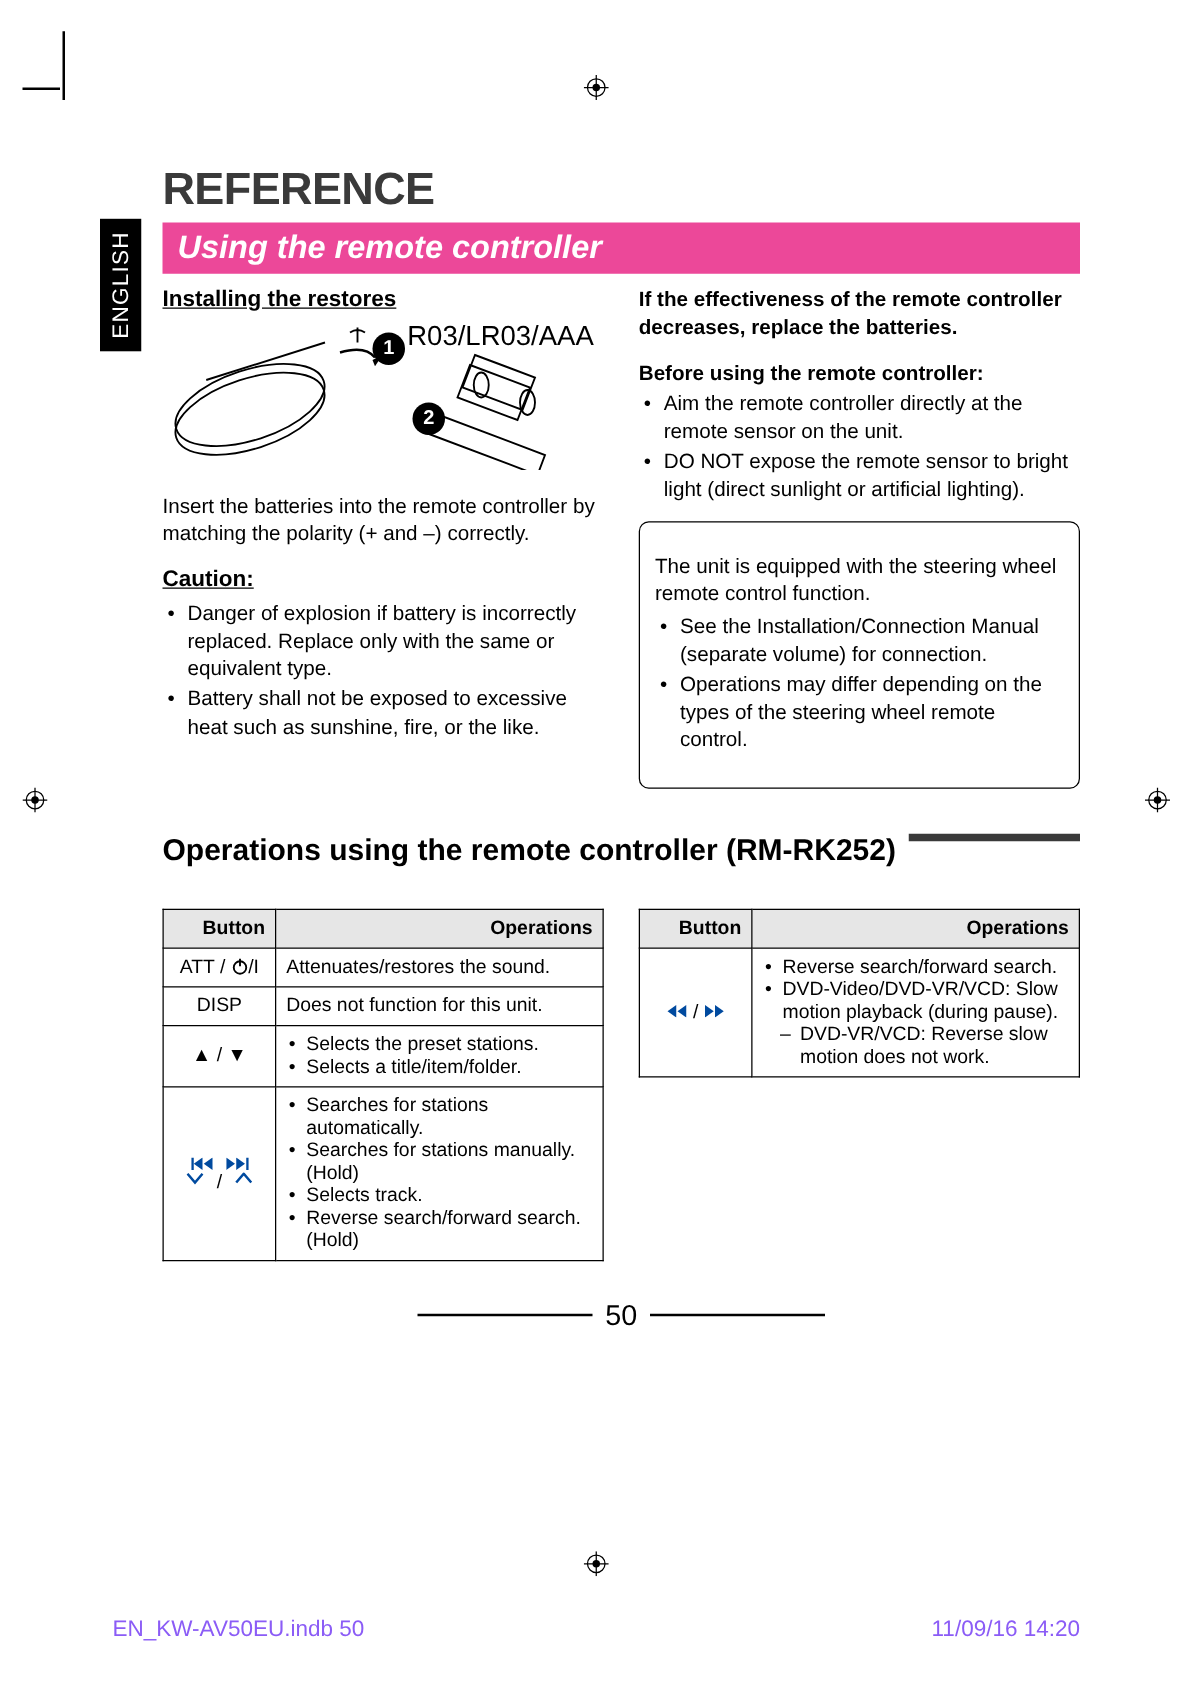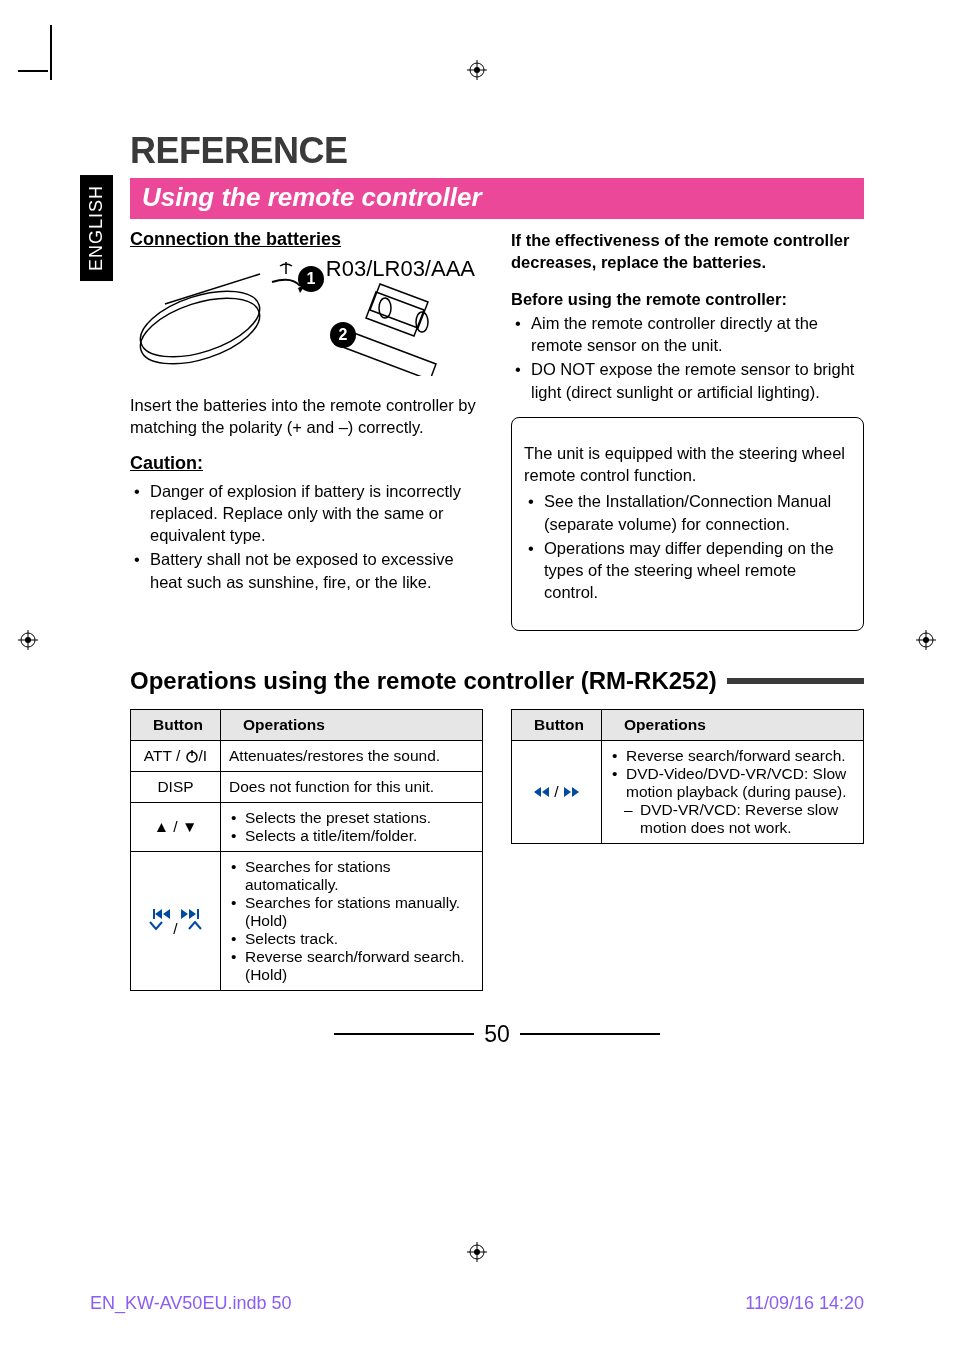--- a/index.html
+++ b/index.html
@@ -34,28 +34,28 @@
   .body { font-size: 16.5px; line-height: 1.35; margin-bottom: 14px; }
   .bold { font-weight: 700; }
 
   ul.bul { list-style: none; padding-left: 0; margin-bottom: 14px; }
   ul.bul > li { position: relative; padding-left: 20px; font-size: 16.5px; line-height: 1.35; margin-bottom: 2px;}
   ul.bul > li::before { content: "•"; position: absolute; left: 4px; top: 0; }
 
   .info-box { border: 1px solid #000; border-radius: 8px; padding: 24px 12px; font-size: 16.5px; line-height: 1.35; }
   .info-box ul.bul { margin-bottom: 0; }
 
-  .ops-head-row { display:flex; align-items:center; gap:10px; margin: 36px 0 14px; }
+  .ops-head-row { display:flex; gap:10px; margin: 36px 0 32px; }
   .ops-head { font-size: 24px; font-weight: 700; }
   .ops-rule { flex:1; height:6px; background:#3a3a3a; }
 
   .tables { display:flex; gap:28px; align-items:flex-start; }
   .tbl { border: 1.5px solid #000; border-collapse: collapse; flex:1; }
   .tbl th, .tbl td { border: 1px solid #000; padding: 6px 8px; font-size: 15.5px; vertical-align: top; }
-  .tbl th { background: #e6e6e6; font-weight: 700; text-align: left; padding-left: 22px; }
+  .tbl th { background: #e6e6e6; font-weight: 700; text-align: right; padding-left: 22px; }
   .tbl td.btn-cell { text-align: center; vertical-align: middle; white-space: nowrap; }
   .tbl ul { list-style: none; padding-left: 0; }
   .tbl ul li { position: relative; padding-left: 16px; }
   .tbl ul li::before { content:"•"; position:absolute; left:2px; }
   .tbl ul li.dash::before { content:"–"; }
   .tbl ul li.dash { padding-left: 30px; }
   .tbl ul li.dash::before { left: 14px; }
 
   .icon-group { display:inline-flex; flex-direction:column; align-items:center; gap:2px; line-height:1;}
   .icon-row { display:inline-flex; gap:10px; }
@@ -101,21 +101,21 @@
 
 <div class="lang-tab">ENGLISH</div>
 
 <div class="page">
   <h1 class="title">REFERENCE</h1>
   <div class="section-bar">Using the remote controller</div>
 
   <div class="two-col">
 
     <div class="col">
-      <div class="subhead">Connection the batteries</div>
+      <div class="subhead">Installing the restores</div>
 
       <div class="battery-fig">
         <span class="battery-label">R03/LR03/AAA</span>
         
         <svg width="320" height="120" viewBox="0 0 320 120">
           <g stroke="#000" stroke-width="1.5" fill="none">
             <ellipse cx="70" cy="75" rx="62" ry="28" transform="rotate(-18 70 75)"></ellipse>
             <ellipse cx="70" cy="68" rx="62" ry="28" transform="rotate(-18 70 68)"></ellipse>
             <path d="M35 48 L130 18"></path>
             <path d="M150 10 q6 -4 12 0 M156 6 v12"></path>

